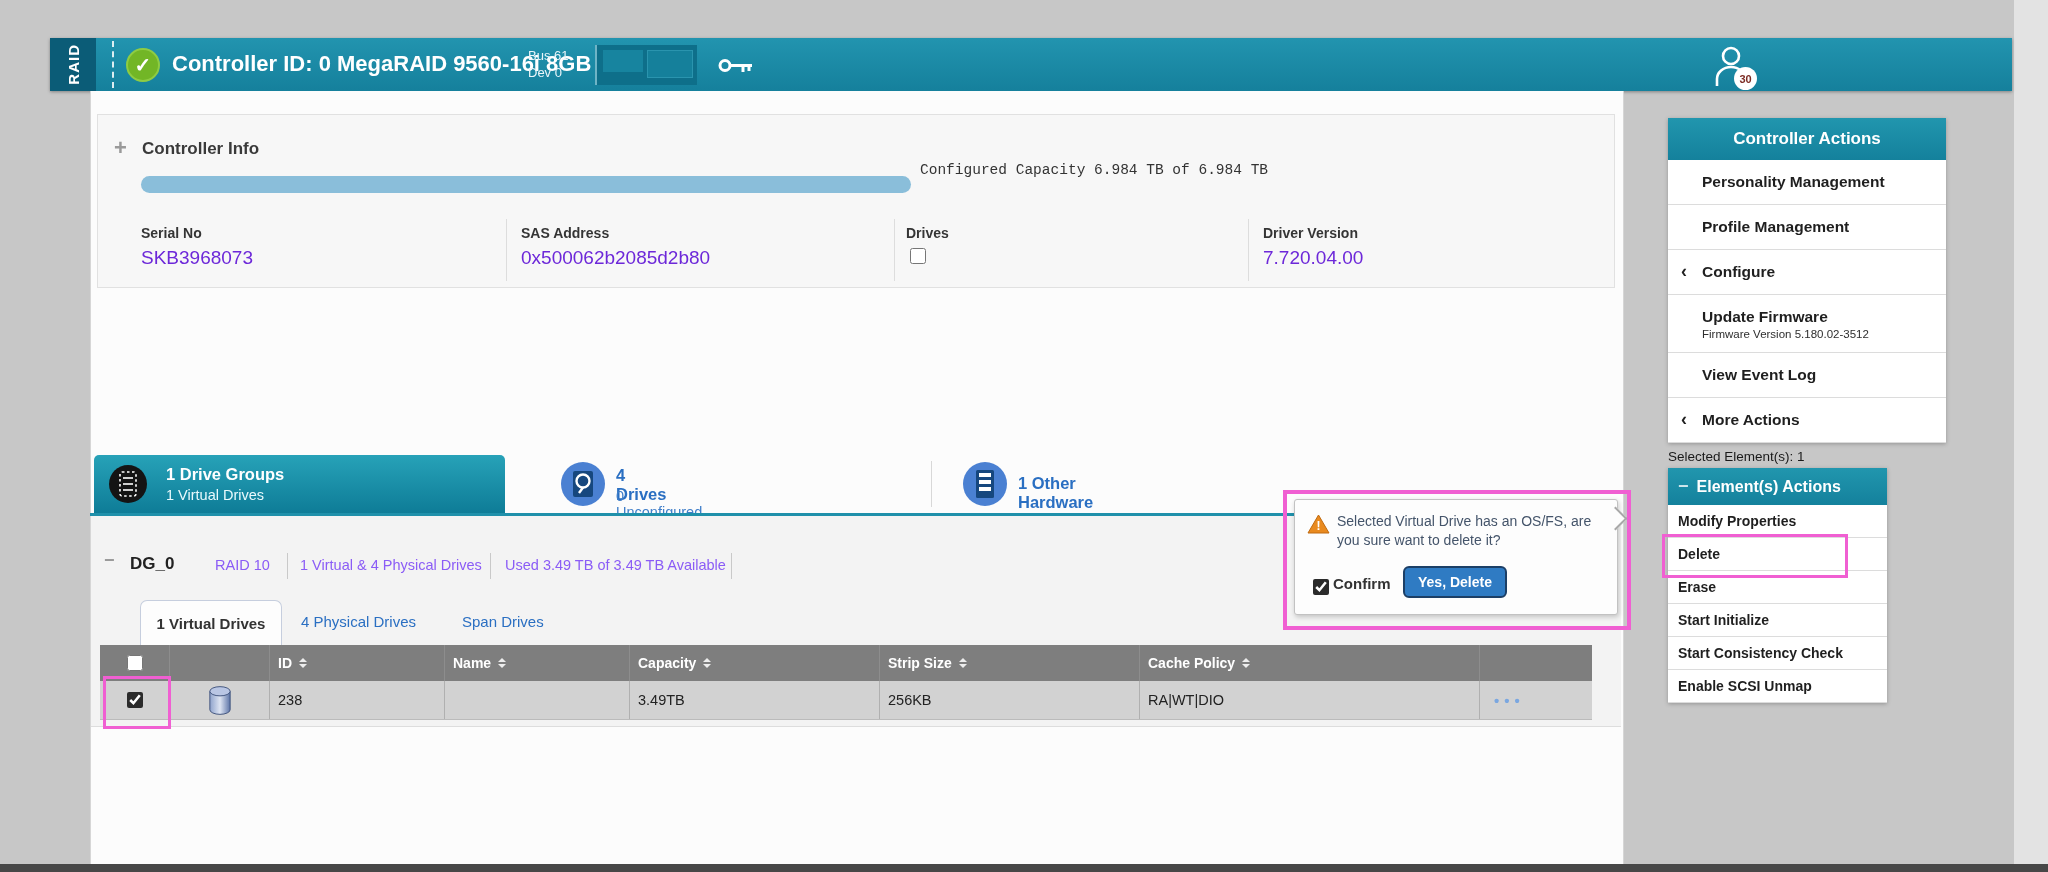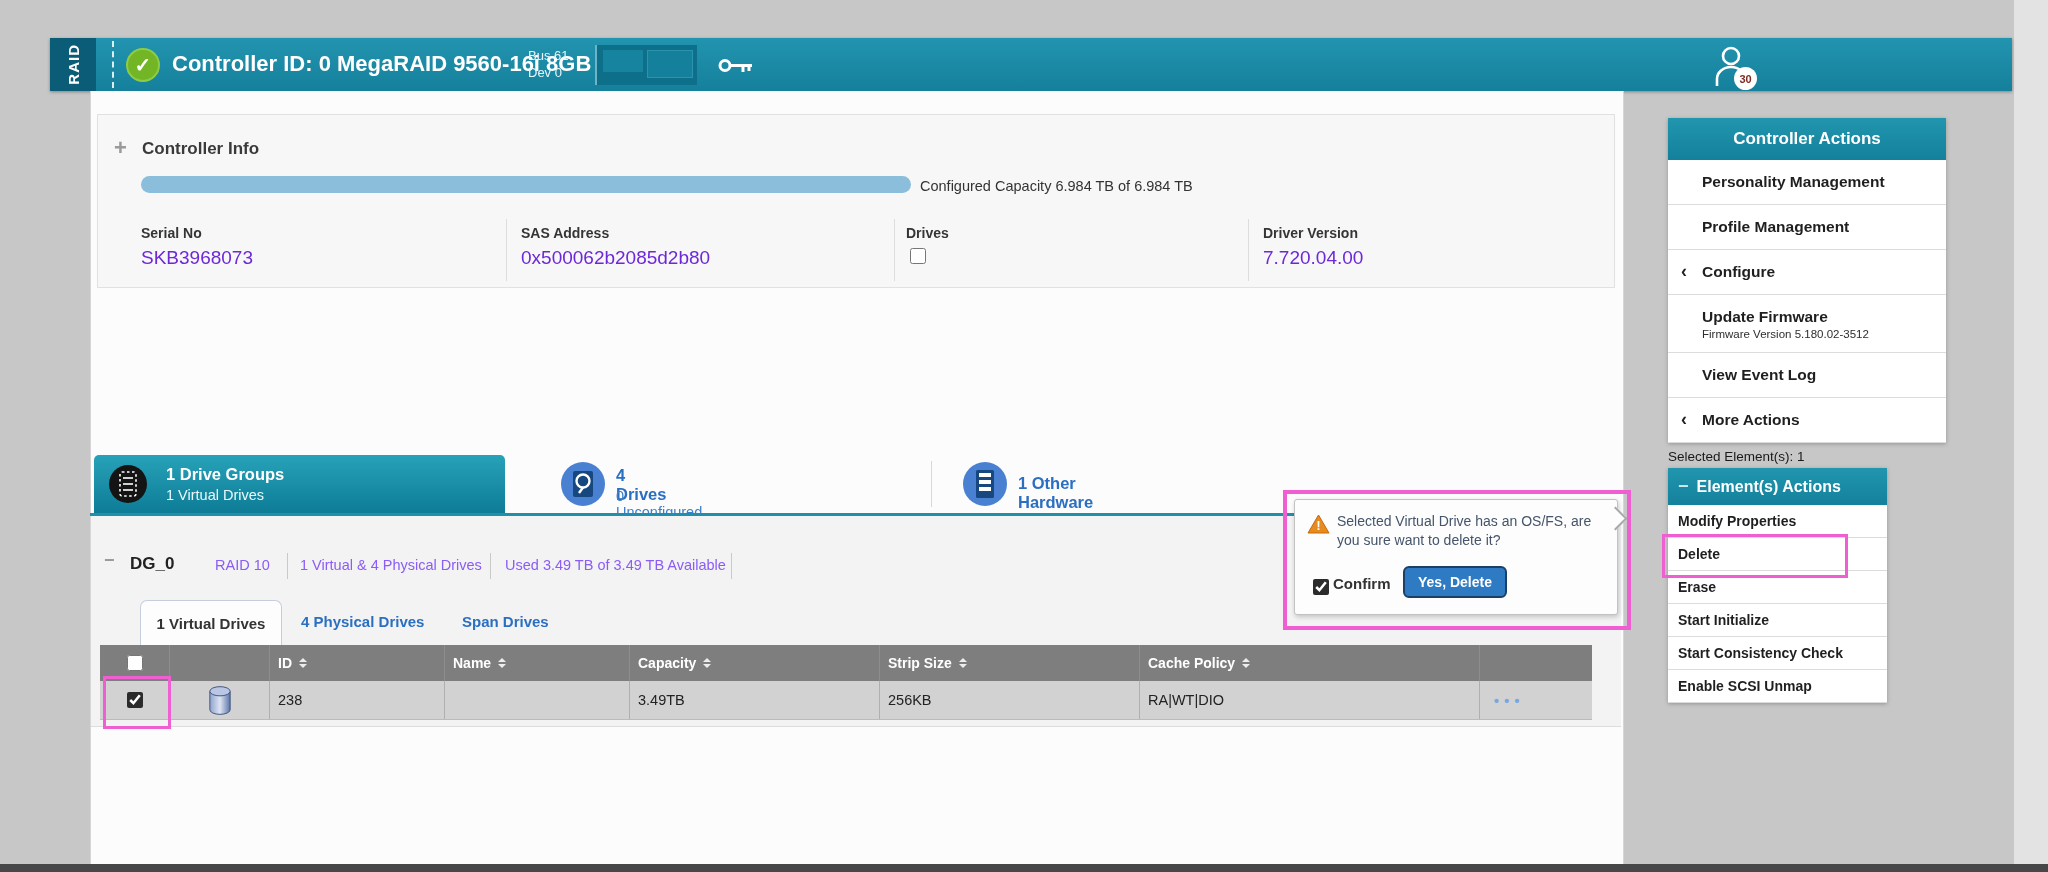--- a/index.html
+++ b/index.html
@@ -20,21 +20,21 @@
   .key-ico{position:absolute;left:668px;top:19px;}
   .user-wrap{position:absolute;left:1660px;top:5px;width:52px;height:46px;}
   .user-badge{position:absolute;left:24px;top:24px;width:23px;height:23px;border-radius:50%;background:#fff;color:#7c2b23;font-size:11px;font-weight:bold;display:flex;align-items:center;justify-content:center;}
 
   
   .main-panel{left:90px;top:91px;width:1532px;height:773px;background:#fcfcfc;border-left:1px solid #d6d6d6;border-right:1px solid #d6d6d6;}
   .info-card{left:97px;top:114px;width:1518px;height:174px;background:#f7f7f7;border:1px solid #e1e1e1;box-sizing:border-box;}
   .plus-ico{position:absolute;left:16px;top:20px;color:#9a9a9a;font-size:22px;font-weight:bold;}
   .info-title{position:absolute;left:44px;top:24px;font-size:17px;font-weight:bold;color:#3a3a3a;}
   .cap-bar{position:absolute;left:43px;top:61px;width:770px;height:17px;background:#8abeda;border-radius:9px;}
-  .cap-text{position:absolute;left:822px;top:63px;font-size:14.5px;color:#333;}
+  .cap-text{position:absolute;left:822px;top:47px;font-size:14.5px;color:#333;font-family:Liberation Mono, monospace;}
   .fld-label{position:absolute;top:110px;font-size:14px;font-weight:bold;color:#353535;}
   .fld-value{position:absolute;top:132px;font-size:19px;color:#6d28d9;}
   .fld-sep{position:absolute;top:104px;height:62px;border-left:1px solid #ddd;}
   .alarm-cb{position:absolute;left:1063px;top:130px;width:16px;height:16px;accent-color:#444;}
 
   
   .navtab-active{left:94px;top:455px;width:411px;height:58px;background:linear-gradient(#27a2b8,#0e7c97);border-radius:5px 5px 0 0;}
   .navtab-active .t1{position:absolute;left:72px;top:10px;color:#fff;font-weight:bold;font-size:16.5px;}
   .navtab-active .t2{position:absolute;left:72px;top:32px;color:#eafafd;font-size:14.5px;}
   .nav-ico{position:absolute;}
@@ -43,21 +43,21 @@
   .tab-vsep{left:931px;top:461px;height:46px;border-left:1px solid #d8d8d8;}
   .teal-line{left:90px;top:513px;width:1532px;height:3px;background:#1f90aa;}
 
   
   .dg-area{left:91px;top:516px;width:1530px;height:210px;background:#f3f3f3;border-bottom:1px solid #ddd;}
   .dg-minus{position:absolute;left:13px;top:34px;color:#9a9a9a;font-size:18px;font-weight:bold;}
   .dg-name{position:absolute;left:39px;top:38px;font-size:17px;font-weight:bold;color:#222;}
   .dg-item{position:absolute;top:41px;font-size:14.5px;color:#8b5cf6;}
   .dg-sep{position:absolute;top:37px;height:26px;border-left:1px solid #c9c9c9;}
   .subtab-active{position:absolute;left:49px;top:84px;width:140px;height:45px;background:#fdfdfd;border:1px solid #c6cede;border-bottom:none;border-radius:7px 7px 0 0;display:flex;align-items:center;justify-content:center;font-size:15px;font-weight:bold;color:#333;}
-  .subtab-link{position:absolute;top:97px;font-size:15px;font-weight:bold;color:#2a6fc2;cursor:pointer;}
+  .subtab-link{position:absolute;top:97px;font-size:15px;font-weight:normal;color:#2a6fc2;cursor:pointer;}
 
   
   .vd-table{left:100px;top:645px;width:1492px;}
   .thead{position:relative;height:36px;background:#7e7e7e;}
   .trow{position:relative;height:38px;background:#d2d2d2;border-bottom:1px solid #bbb;}
   .cell{position:absolute;top:0;height:100%;display:flex;align-items:center;box-sizing:border-box;}
   .thead .cell{color:#fff;font-weight:bold;font-size:14px;border-right:1px solid #8d8d8d;}
   .trow .cell{color:#222;font-size:14.5px;border-right:1px solid #b0b0b0;}
   .sort{display:inline-flex;flex-direction:column;gap:2px;margin-left:7px;}
   .sort i{width:0;height:0;border-left:4px solid transparent;border-right:4px solid transparent;}

